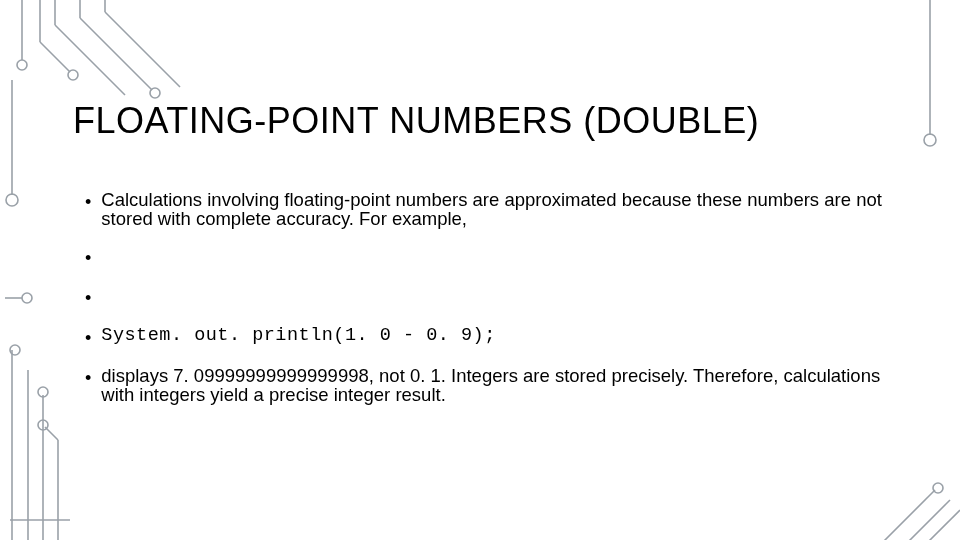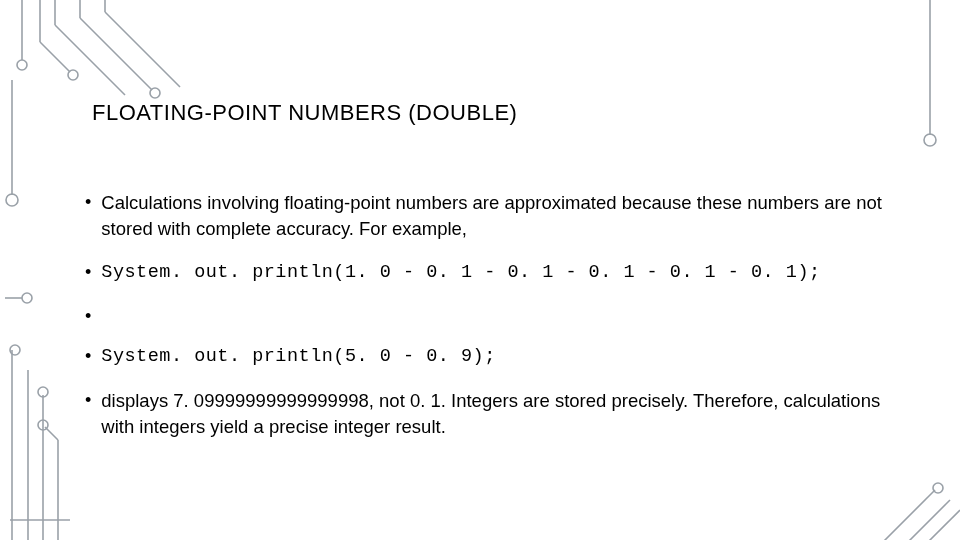--- a/index.html
+++ b/index.html
@@ -14,23 +14,23 @@
     inset: 0;
     padding: 0;
   }
   .decoration {
     position: absolute;
     inset: 0;
     pointer-events: none;
   }
   .title {
     position: absolute;
-    left: 92px;
+    left: 73px;
     top: 100px;
-    font-size: 22px;
+    font-size: 36px;
     font-weight: 400;
     letter-spacing: 0.5px;
     color: #000;
   }
   .content {
     position: absolute;
     left: 85px;
     top: 190px;
     width: 820px;
   }
@@ -43,21 +43,21 @@
     font-size: 18px;
     line-height: 22px;
     color: #000;
     margin-right: 10px;
     flex: 0 0 auto;
     position: relative;
     top: 1px;
   }
   .bullet-text {
     font-size: 18.5px;
-    line-height: 26px;
+    line-height: 19px;
     color: #000;
   }
   .code {
     font-family: "Courier New", Courier, monospace;
     font-size: 18.5px;
     letter-spacing: 0.5px;
   }
 </style>
 </head>
 <body>
@@ -110,30 +110,29 @@
 
   <div class="content">
 
     <div class="bullet-row">
       <span class="bullet-dot">•</span>
       <span class="bullet-text">Calculations involving floating-point numbers are approximated because these numbers are not stored with complete accuracy. For example,</span>
     </div>
 
     <div class="bullet-row">
       <span class="bullet-dot">•</span>
-      <span class="bullet-text code">System. out. println(1. 0 - 0. 1 - 0. 1 - 0. 1 - 0. 1 - 0. 1);</span>
     </div>
 
     <div class="bullet-row">
       <span class="bullet-dot">•</span>
     </div>
 
     <div class="bullet-row">
       <span class="bullet-dot">•</span>
-      <span class="bullet-text code">System. out. println(5. 0 - 0. 9);</span>
+      <span class="bullet-text code">System. out. println(1. 0 - 0. 9);</span>
     </div>
 
     <div class="bullet-row">
       <span class="bullet-dot">•</span>
       <span class="bullet-text">displays 7. 09999999999999998, not 0. 1. Integers are stored precisely. Therefore, calculations with integers yield a precise integer result.</span>
     </div>
 
   </div>
 </div>
 

